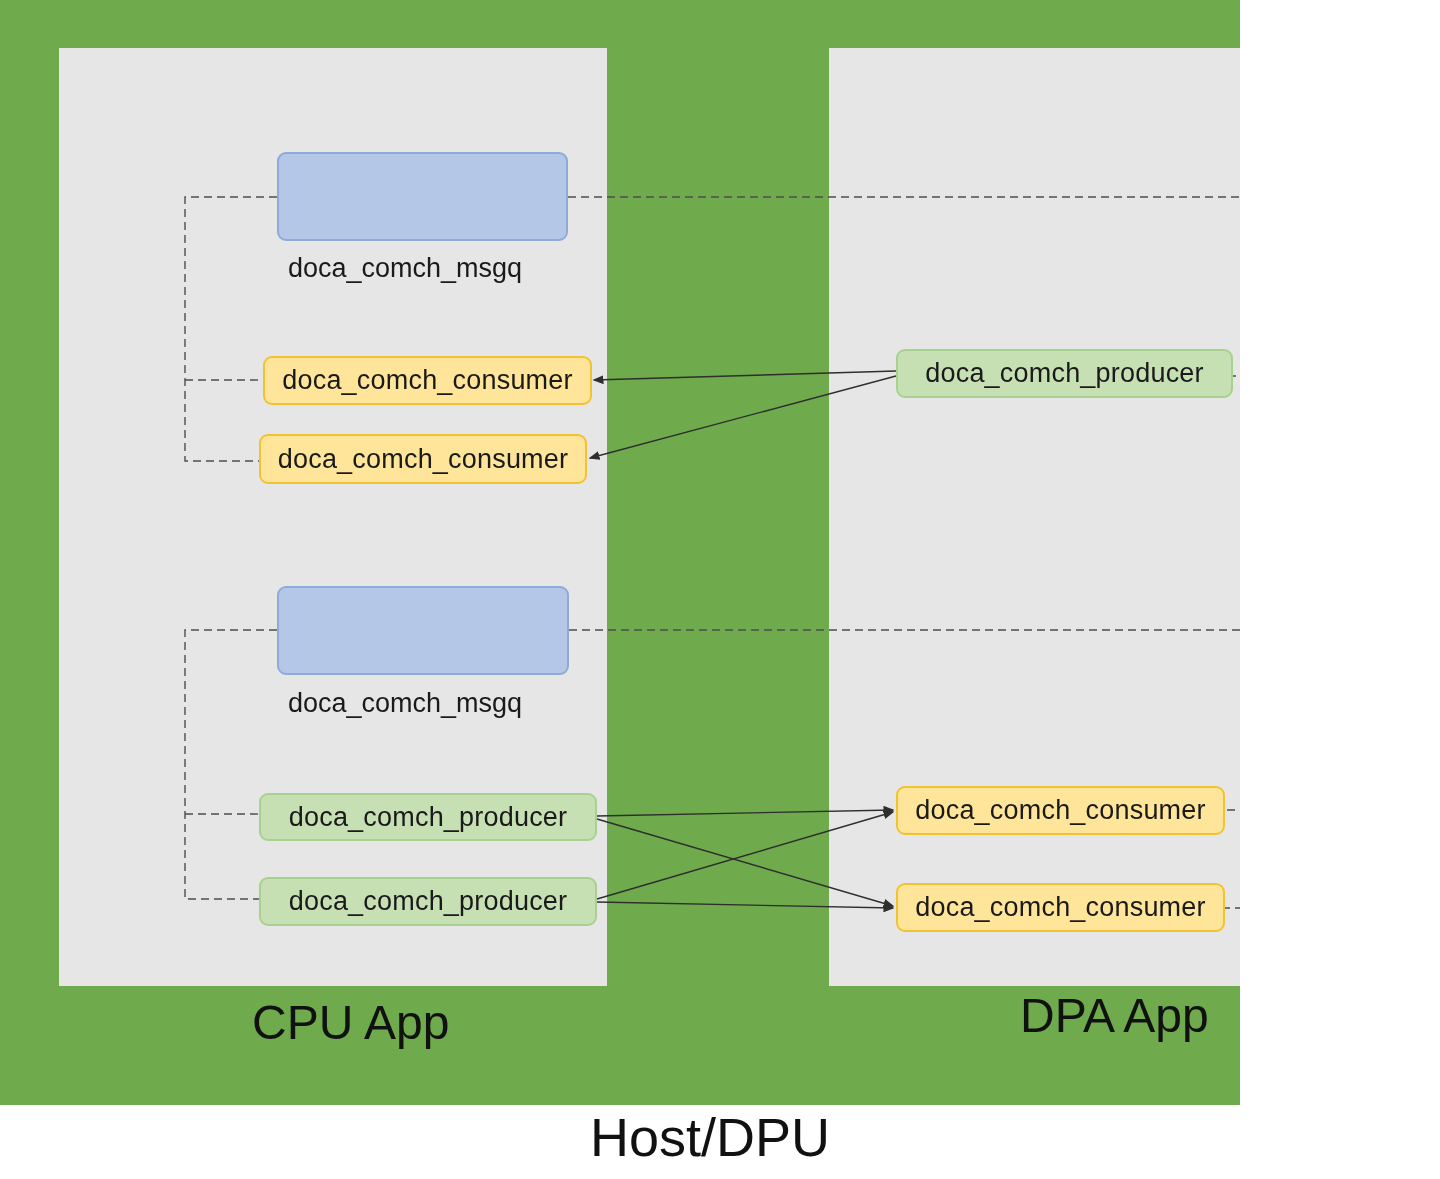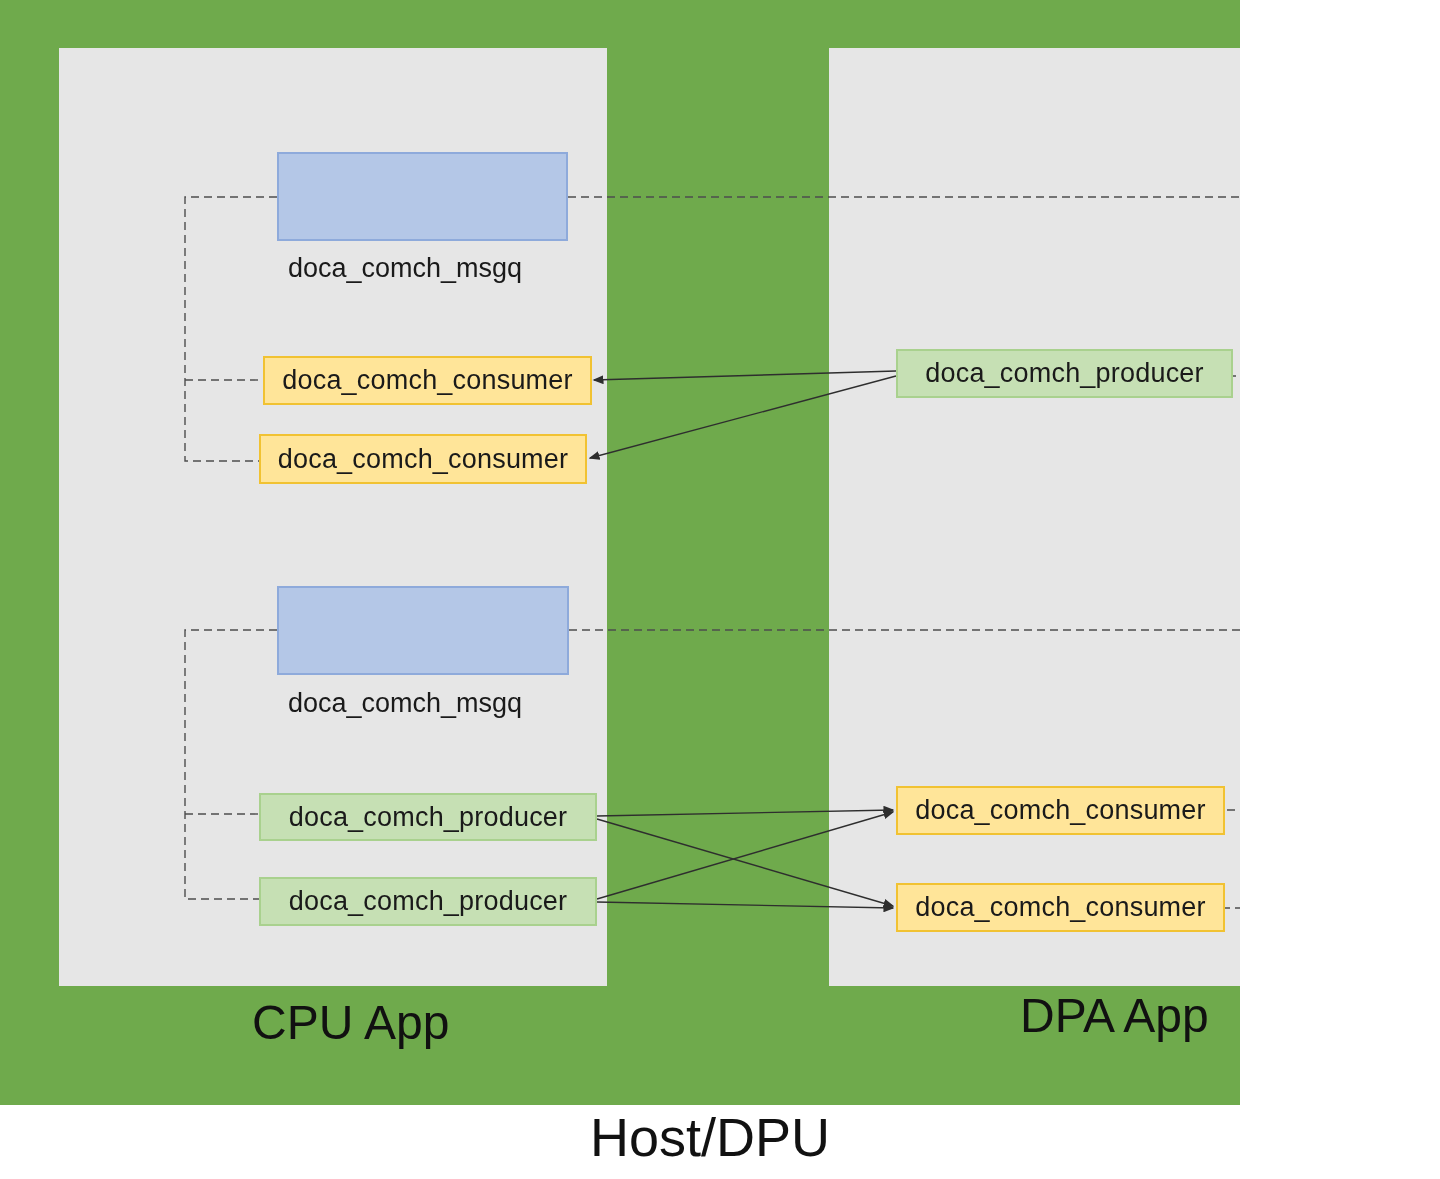--- a/index.html
+++ b/index.html
@@ -20,21 +20,21 @@
     position:relative;width:1240px;height:1179px;overflow:hidden;
     font-family:"Liberation Sans","DejaVu Sans",sans-serif;color:var(--text);
     background:#ffffff;
   }
   .green-bg{position:absolute;left:0;top:0;width:1440px;height:1105px;background:var(--background-green);}
   .panel{position:absolute;top:48px;height:938px;background:var(--panel-gray);}
   .panel.cpu{left:59px;width:548px;}
   .panel.dpa{left:829px;width:549px;}
   .node{
     position:absolute;display:flex;align-items:center;justify-content:center;
-    box-sizing:border-box;font-size:27px;letter-spacing:0.2px;white-space:nowrap;
+    box-sizing:border-box;font-size:27px;letter-spacing:0.2px;white-space:nowrap;border-radius:9px;
   }
   .msgq-box{background:var(--msgq-fill);border:2px solid var(--msgq-border);}
   .consumer{background:var(--consumer-fill);border:2px solid var(--consumer-border);}
   .producer{background:var(--producer-fill);border:2px solid var(--producer-border);text-align:center;}
   .free-label{position:absolute;font-size:27px;line-height:27px;white-space:nowrap;}
   .panel-label{position:absolute;font-size:48px;line-height:48px;white-space:nowrap;color:#111;}
   .host-label{position:absolute;left:0;top:1110px;width:1420px;text-align:center;font-size:54px;line-height:54px;color:#111;}
   svg.overlay{position:absolute;left:0;top:0;width:1440px;height:1179px;pointer-events:none;}
   .dash{fill:none;stroke:var(--dashed);stroke-width:1.4;stroke-dasharray:8 5;}
   .arrow{fill:none;stroke:var(--connector);stroke-width:1.4;}

